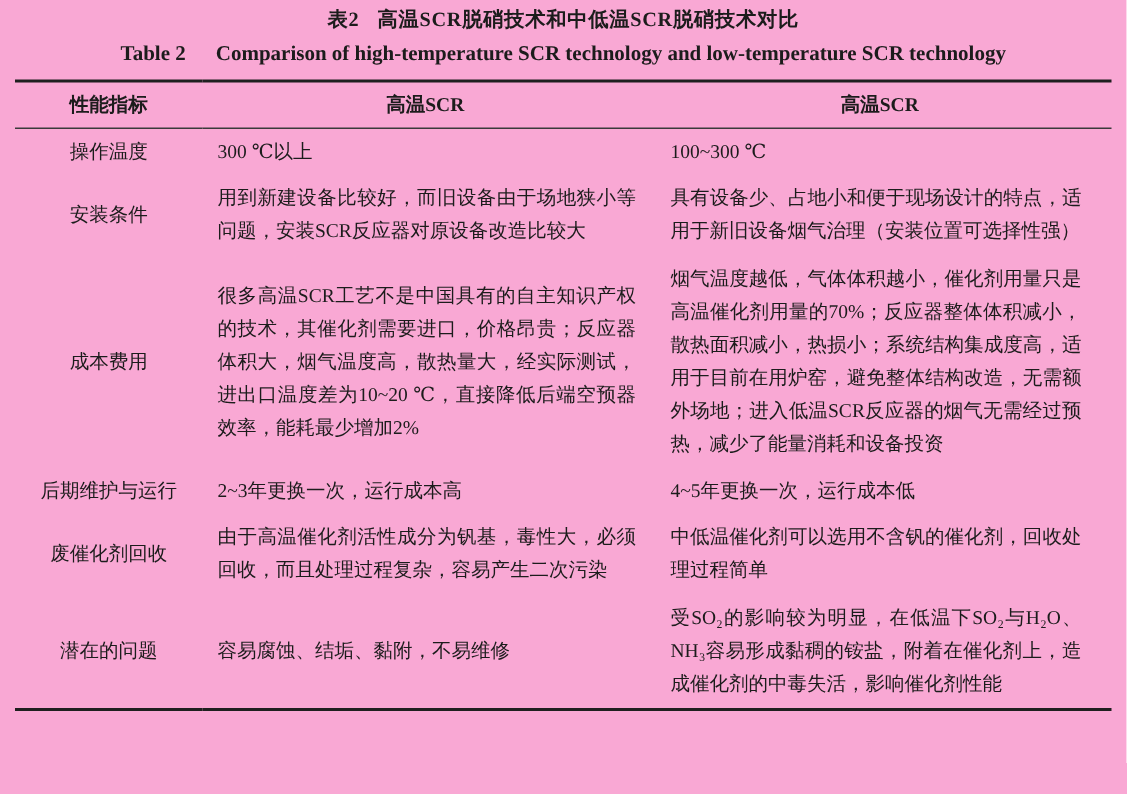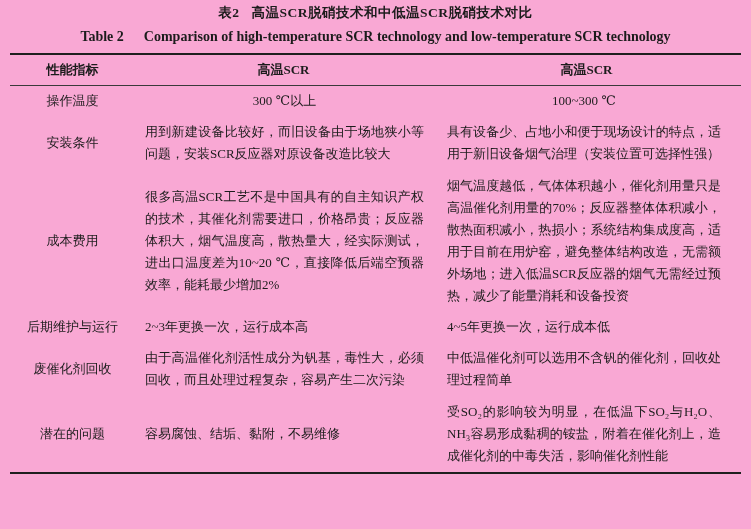--- a/index.html
+++ b/index.html
@@ -60,21 +60,21 @@
   tbody td {
     vertical-align: middle;
     text-align: justify;
     padding: 4px 8px 4px 10px;
   }
   tbody td.col-low {
     padding: 4px 20px 4px 15px;
   }
   tr.center-row td,
   tr.center-row td.col-low {
-    text-align: center;
+    text-align: left;
   }
   tr.tall td, tr.tall th { padding-top: 5px; padding-bottom: 5px; }
 </style>
 </head>
 <body>
 
 <div class="page">
 
   <div class="title-zh">
     <span class="caption-label">表2</span><span>高温SCR脱硝技术和中低温SCR脱硝技术对比</span>

